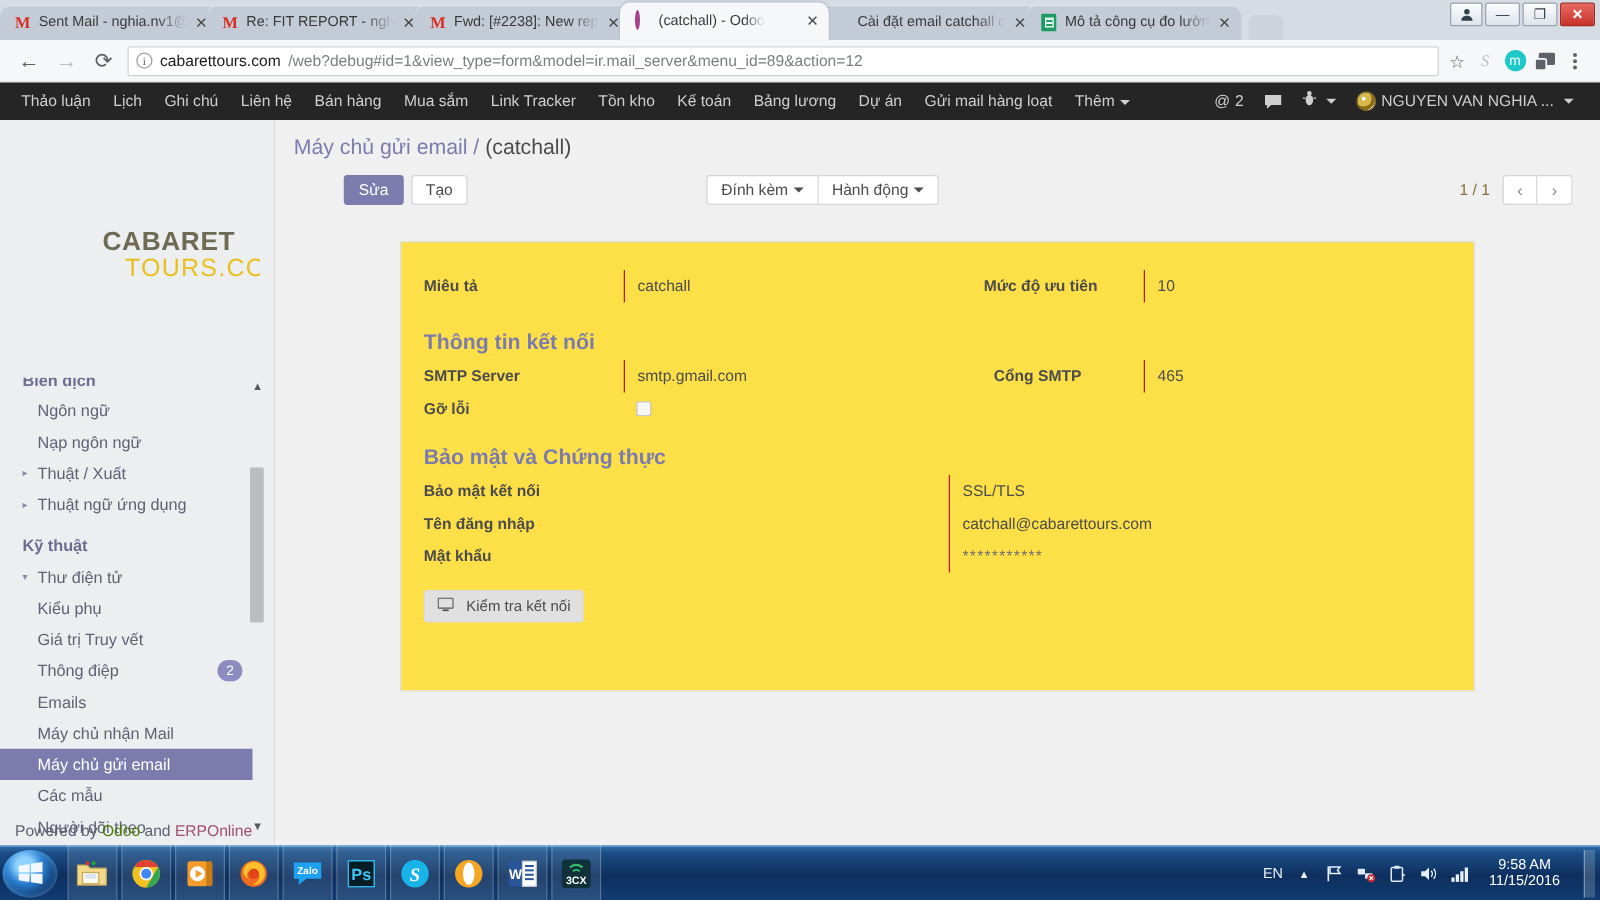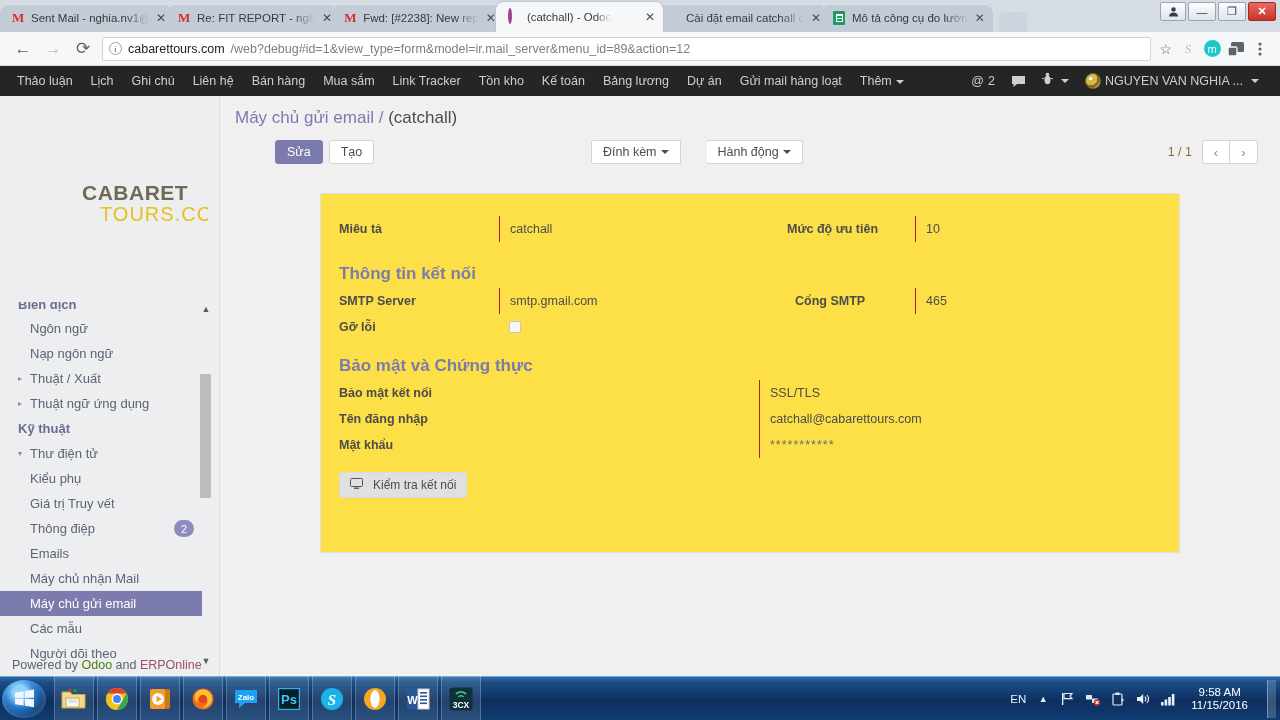--- a/index.html
+++ b/index.html
@@ -154,21 +154,21 @@
          background:#f0f0f0; }
   .crumb{ position:absolute; left:15px; top:12px; font-size:17px; color:#7c7bad; }
   .crumb .cur{ color:#4c4c4c; }
   .toolbar{ position:absolute; left:15px; top:44px; display:flex; gap:6px; }
   .btn{
     height:24px; padding:0 11px; font-size:12.5px; border-radius:3px;
     display:flex; align-items:center; border:1px solid #d4d4d4; background:#fff; color:#4c4c4c;
   }
   .btn.primary{ background:#7c7bad; border-color:#7c7bad; color:#fff;margin-left:40px; }
   .tb-mid{ position:absolute; left:345px; top:44px; display:flex; gap:0; }
-  .tb-mid .btn{ border-radius:0;margin-left:26px; }
+  .tb-mid .btn{ border-radius:0; }
   .tb-mid .btn:first-child{ border-top-left-radius:3px;border-bottom-left-radius:3px;}
   .tb-mid .btn:last-child{ border-top-right-radius:3px;border-bottom-right-radius:3px; border-left:none;}
   .pager{ position:absolute; right:22px; top:44px; display:flex; align-items:center; gap:10px;
           font-size:12.5px; color:#8a6d3b; }
   .pager .pg{ display:flex; }
   .pager .pgb{ width:28px;height:24px; border:1px solid #d4d4d4;background:#fff;
                display:flex;align-items:center;justify-content:center;color:#888;font-size:13px;}
   .pager .pgb:first-child{border-top-left-radius:3px;border-bottom-left-radius:3px;}
   .pager .pgb:last-child{border-left:none;border-top-right-radius:3px;border-bottom-right-radius:3px;}
 
@@ -374,21 +374,21 @@
       <span>Nạp ngôn ngữ</span>
     </div>
     <div class="ni">
       <span class="arrow">▸</span>
       <span>Thuật / Xuất</span>
     </div>
     <div class="ni">
       <span class="arrow">▸</span>
       <span>Thuật ngữ ứng dụng</span>
     </div>
-    <div class="ni head" style="">
+    <div class="ni head" style="margin-top:8px">
       <span>Kỹ thuật</span>
     </div>
     <div class="ni">
       <span class="arrow">▾</span>
       <span>Thư điện tử</span>
     </div>
     <div class="ni lvl3">
       <span>Kiểu phụ</span>
     </div>
     <div class="ni lvl3">

